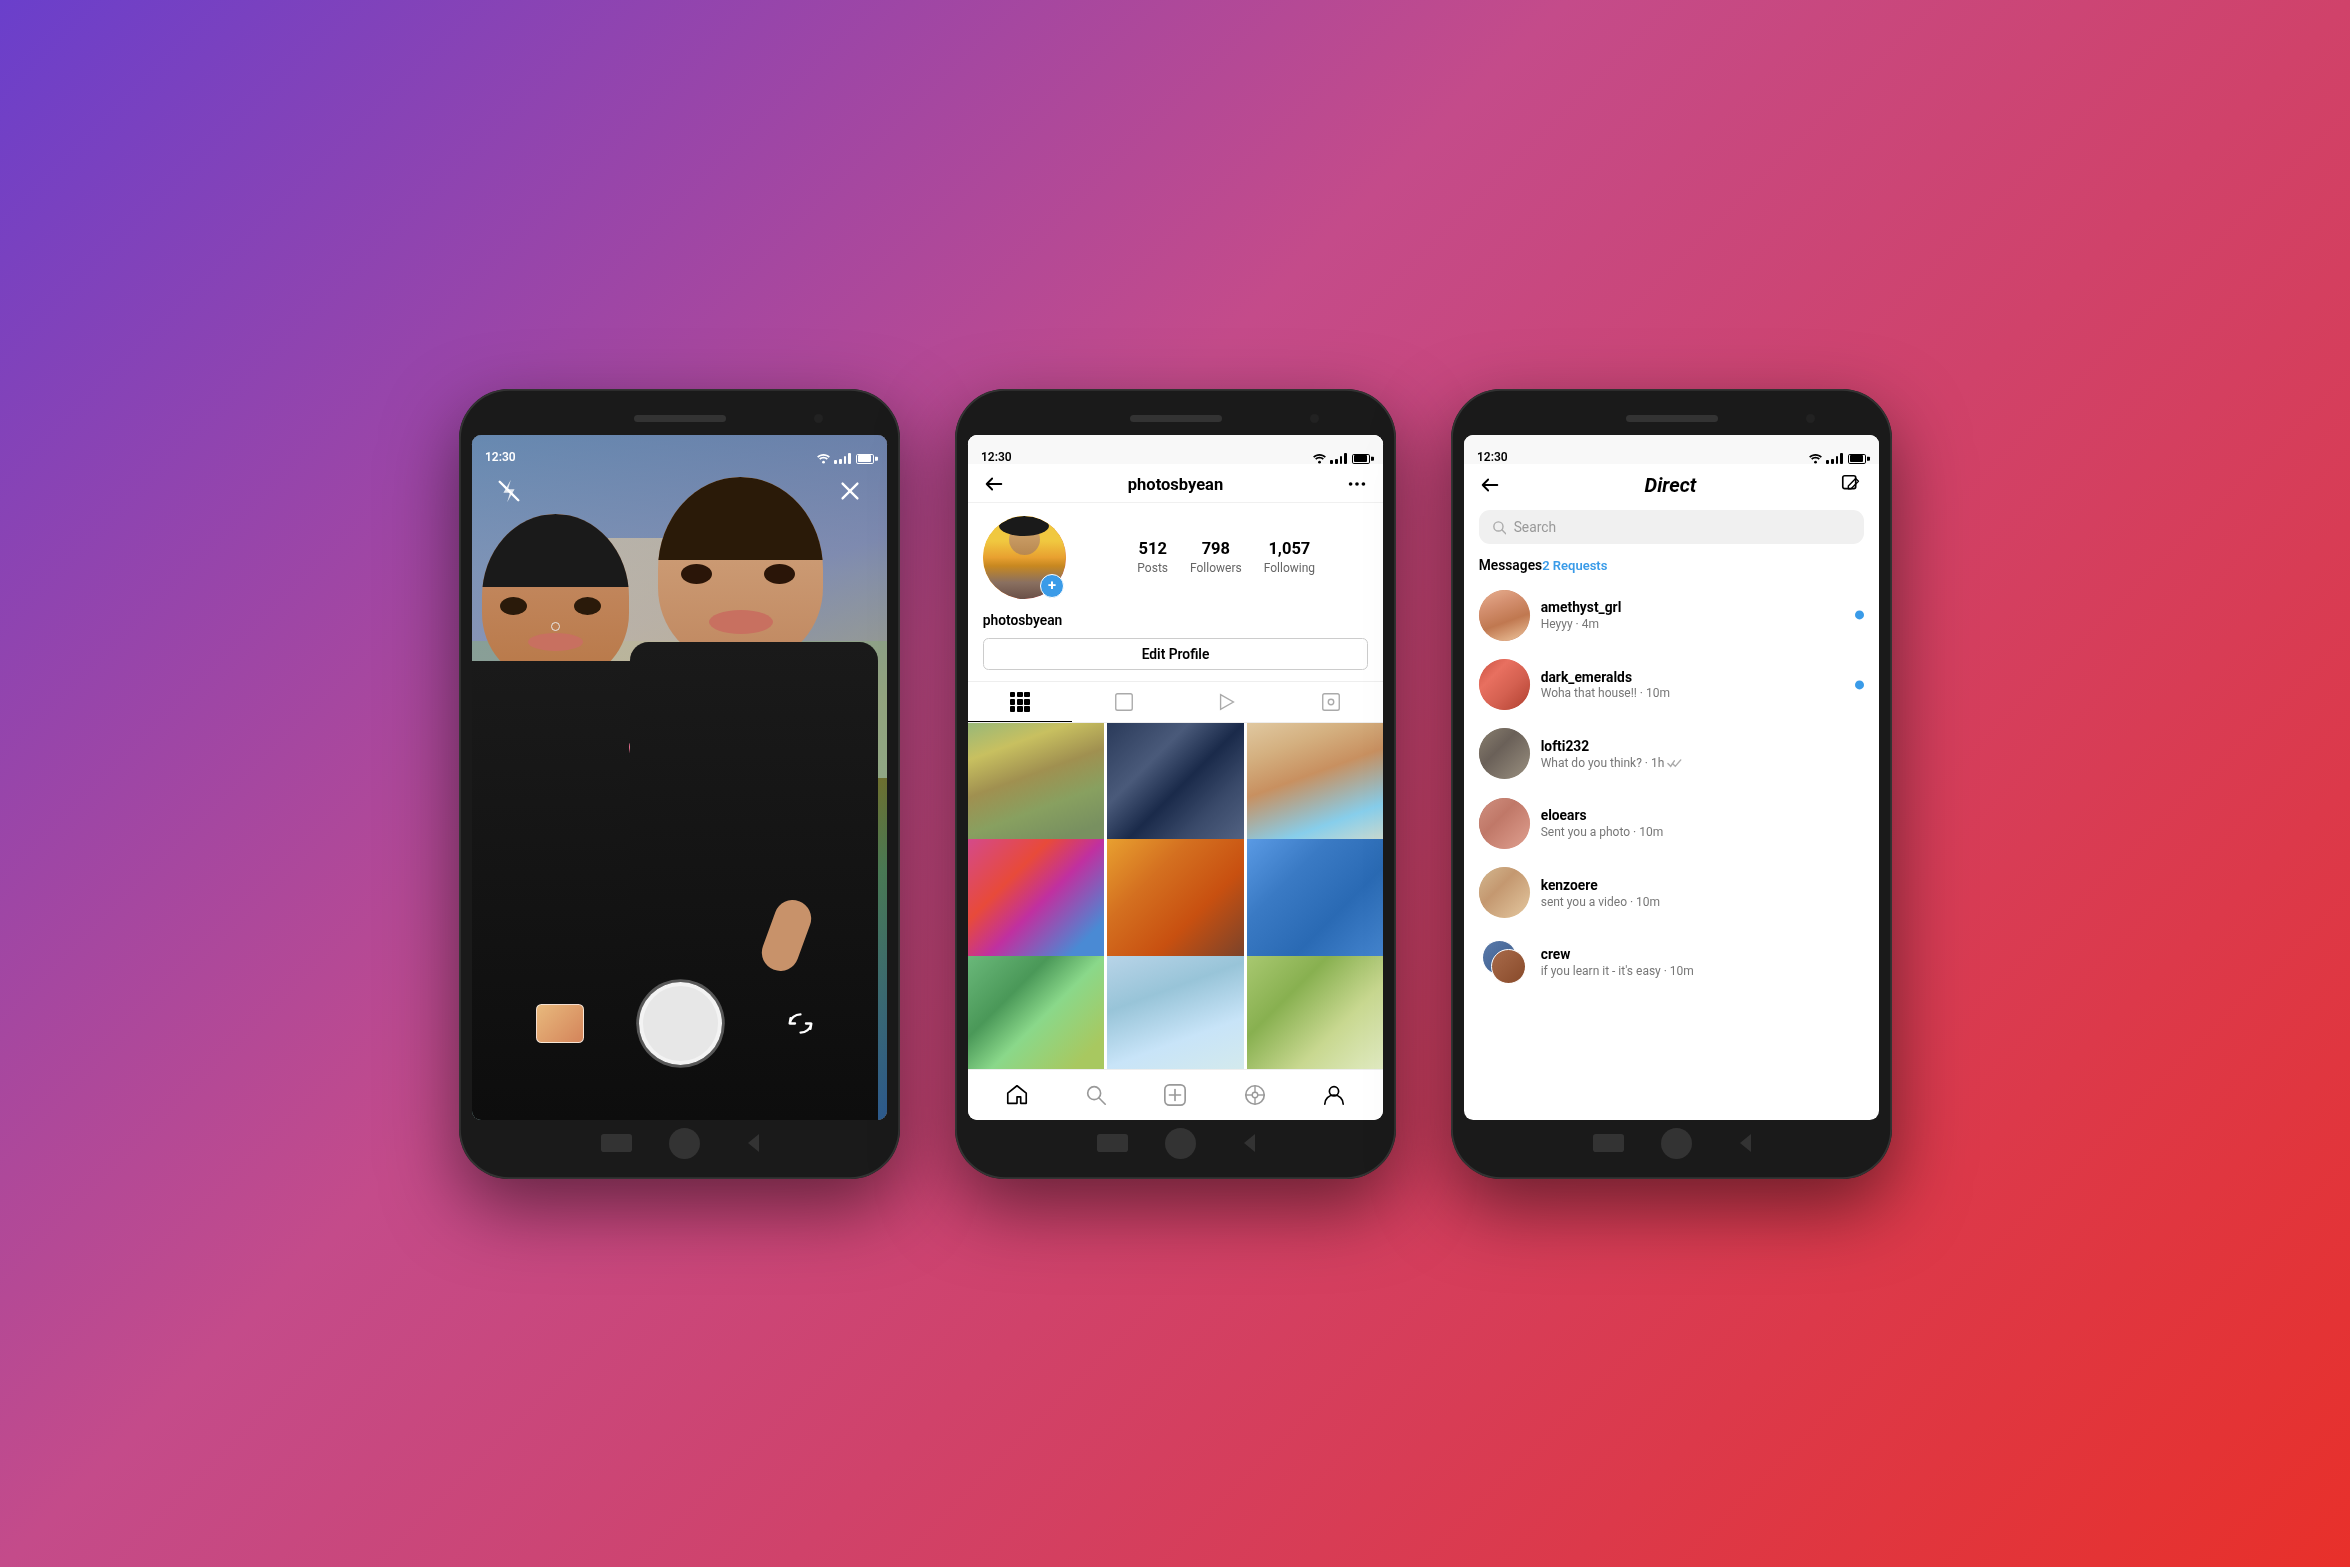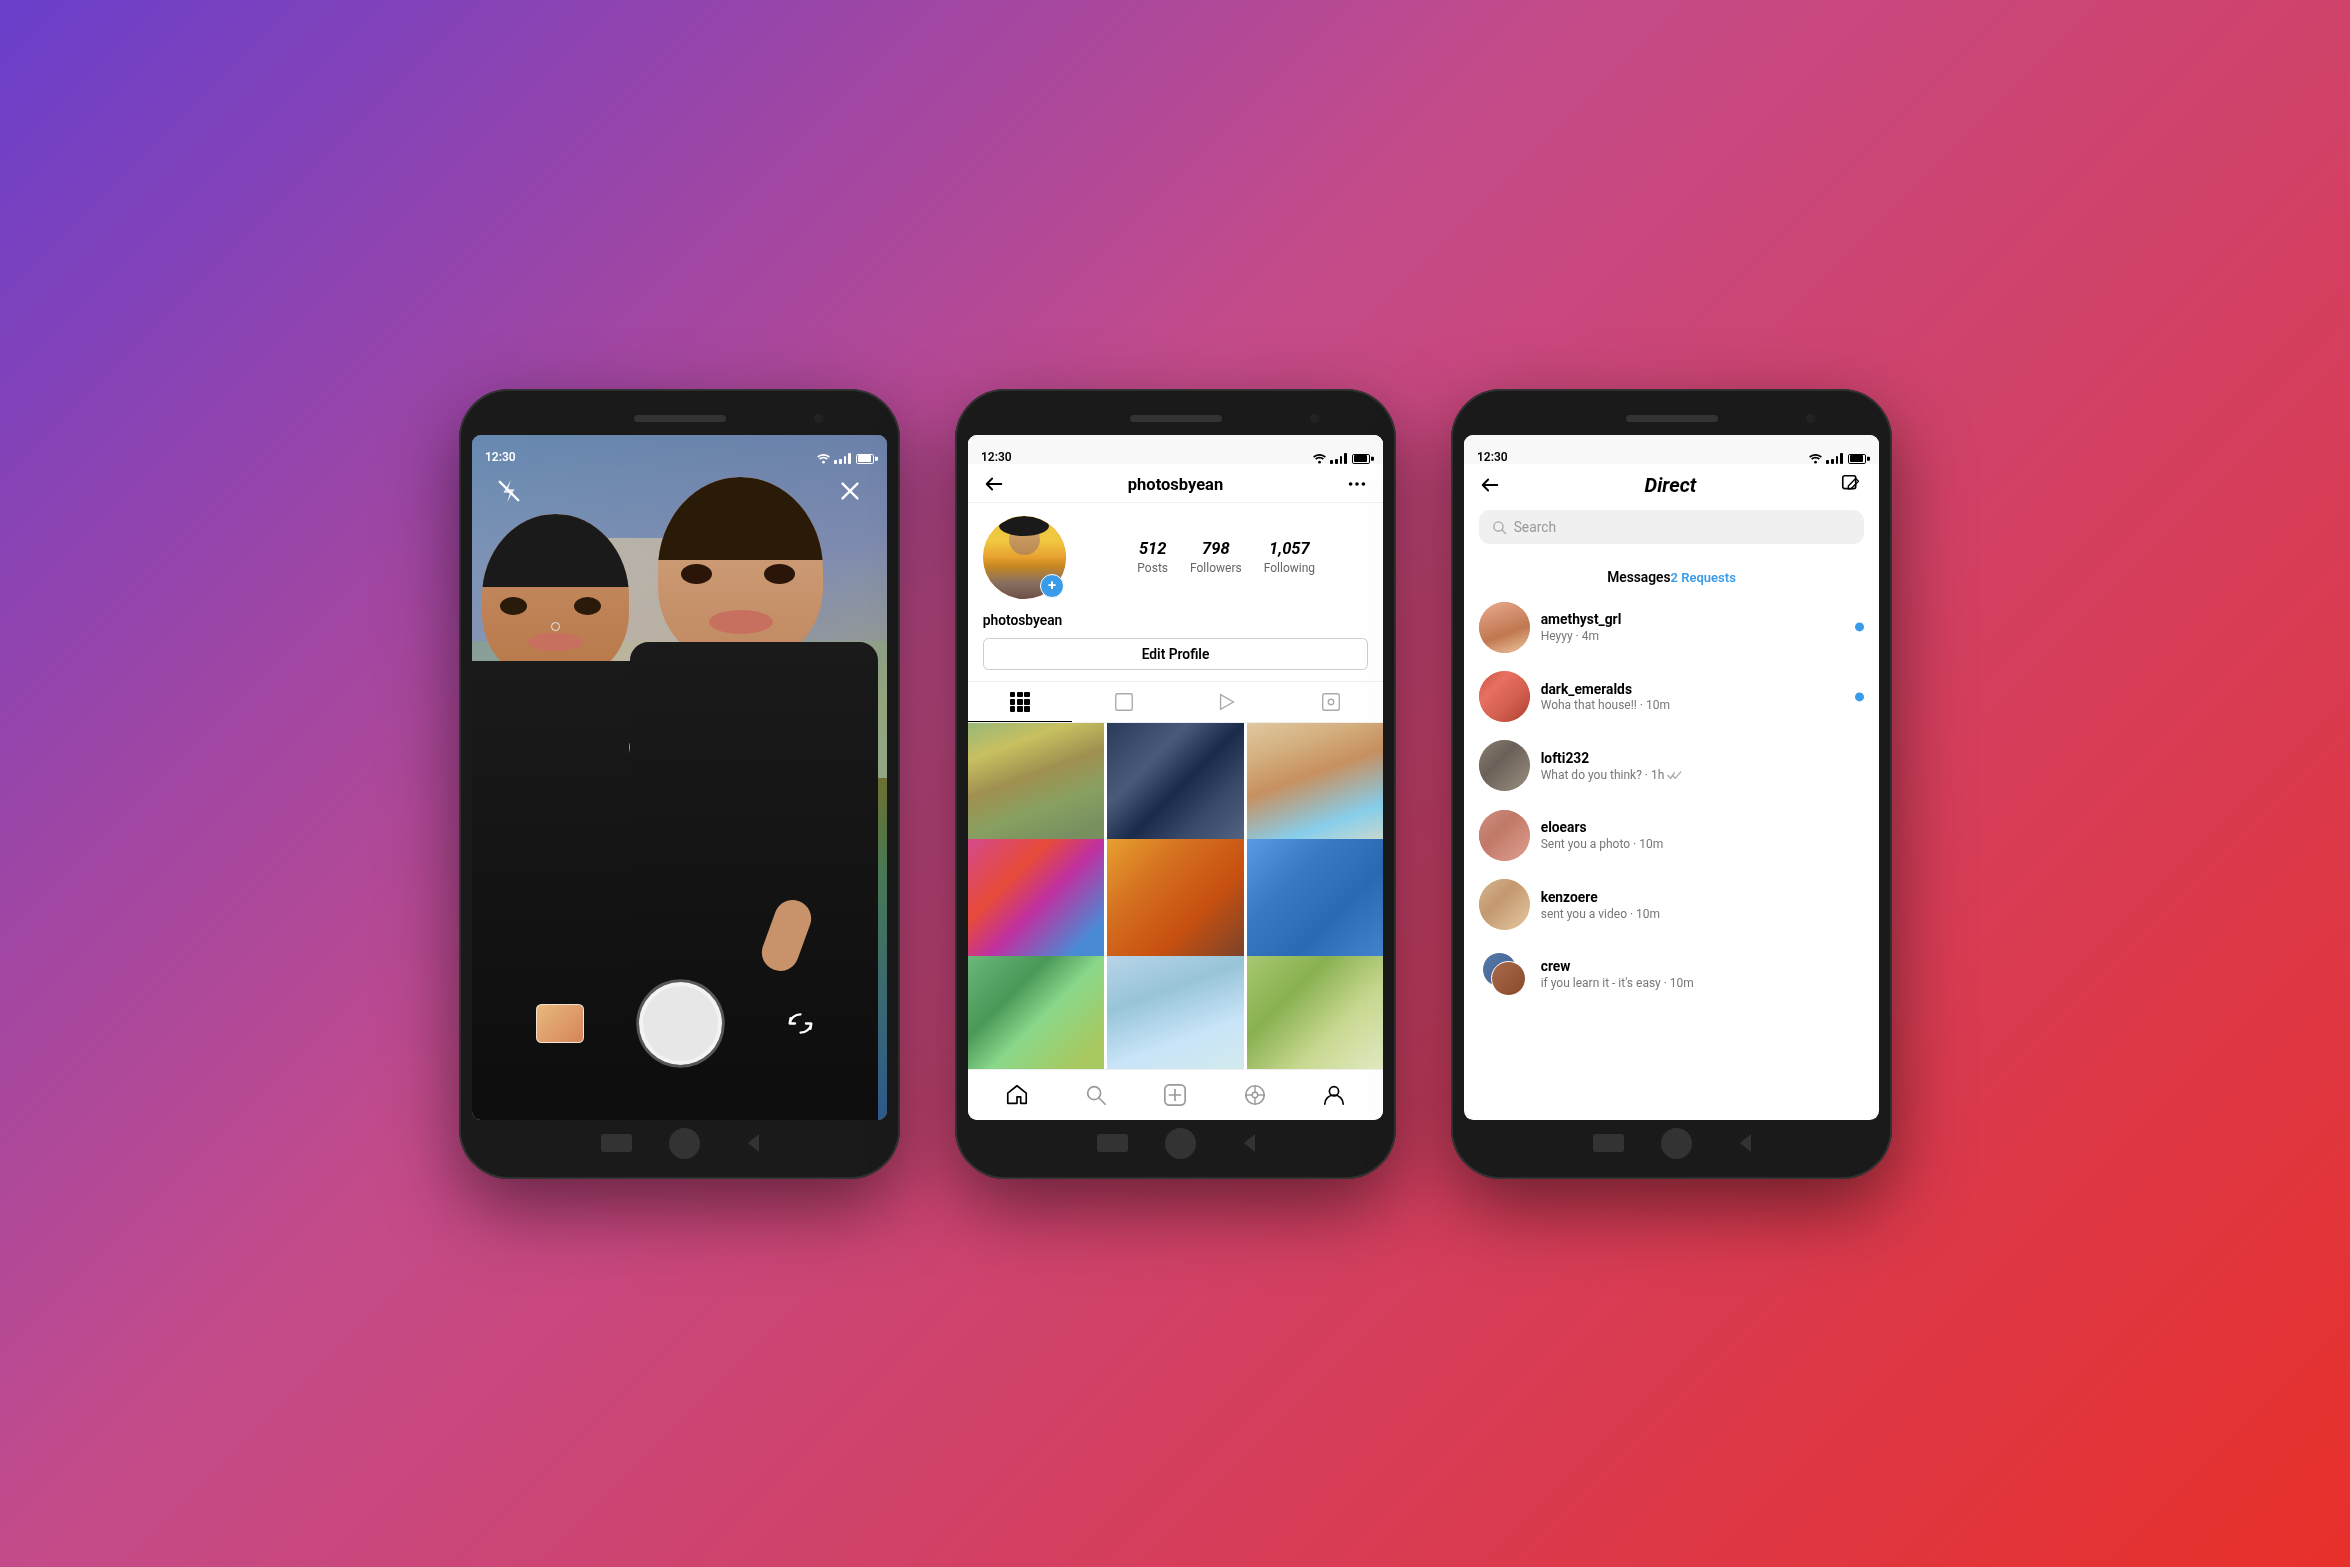--- a/index.html
+++ b/index.html
@@ -280,21 +280,20 @@
       flex: 1;
       justify-content: center;
     }
     .stat-item {
       text-align: center;
     }
     .stat-number {
       font-size: 16.5px;
       font-weight: 700;
       display: block;
-      font-style: italic;
     }
     .stat-label {
       font-size: 12px;
       color: #666;
     }
     .profile-name {
       padding: 0 14.7px 9.2px;
       font-size: 13.8px;
       font-weight: 600;
     }
@@ -402,23 +401,22 @@
       align-items: center;
       gap: 7.3px;
     }
     .search-placeholder {
       color: #999;
       font-size: 13.8px;
     }
     .messages-header {
       display: flex;
       align-items: center;
-      justify-content: center;
+      justify-content: flex-start;
       padding: 3.7px 14.7px 7.3px;
-      margin-top: 12px;
     }
     .messages-label {
       font-size: 13.8px;
       font-weight: 600;
     }
     .requests-label {
       font-size: 13px;
       color: #3a9be8;
       font-weight: 600;
     }

